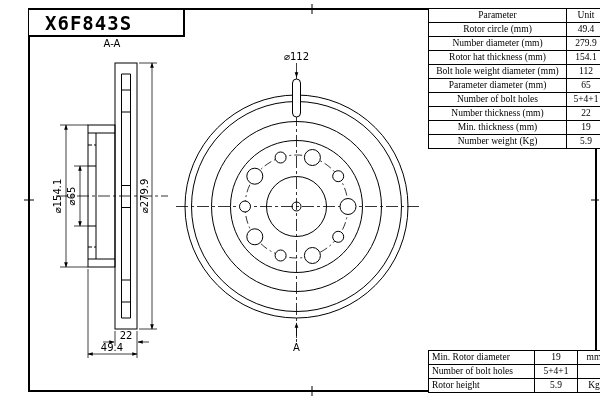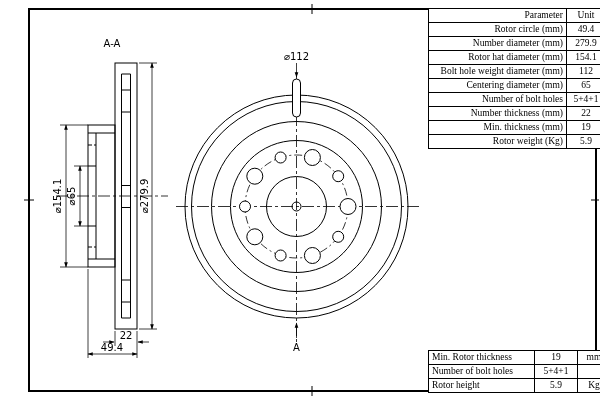--- a/index.html
+++ b/index.html
@@ -9,21 +9,21 @@
   .title-box{position:absolute;left:29px;top:10px;width:156px;height:27px;
              border-right:2px solid #000;border-bottom:2px solid #000;background:#fff;
              display:flex;align-items:center;padding-left:16px;box-sizing:border-box;}
   .part-number{font-family:"DejaVu Sans Mono",monospace;font-weight:bold;font-size:19px;
                letter-spacing:1px;color:#000;}
   table{position:absolute;border-collapse:collapse;background:#fff;
         font-family:"Liberation Serif",serif;font-size:9.5px;color:#000;table-layout:fixed;}
   td,th{border:1px solid #000;padding:0 3px;height:13px;line-height:13px;
         white-space:nowrap;overflow:hidden;font-weight:normal;}
   .param-table{left:428px;top:8px;width:169px;}
-  .param-table .c-label{width:131px;text-align:right;}
+  .param-table .c-label{width:131px;text-align:center;}
   .param-table .c-val{width:32px;text-align:center;}
   .param-table th{text-align:center;}
   .summary-table{left:428px;top:350px;width:169px;}
   .summary-table .c-label{width:99px;text-align:left;}
   .summary-table .c-val{width:36px;text-align:center;}
   .summary-table .c-unit{width:26px;text-align:center;}
   text{font-family:"DejaVu Sans",sans-serif;font-size:10px;fill:#000;stroke:none;}
 </style>
 </head>
 <body>
@@ -121,70 +121,73 @@
       <text transform="translate(61,196) rotate(-90)" text-anchor="middle">⌀154.1</text>
       <text transform="translate(75,196) rotate(-90)" font-size="9" text-anchor="middle">⌀65</text>
       <text transform="translate(148,196) rotate(-90)" text-anchor="middle">⌀279.9</text>
       <text x="126" y="339" text-anchor="middle">22</text>
       <text x="112" y="351" text-anchor="middle">49.4</text>
       <text x="296.5" y="60" text-anchor="middle">⌀112</text>
       <text x="296.5" y="351" text-anchor="middle">A</text>
     </g>
   </svg>
 
+  <div class="title-box">
+    <span class="part-number">X6F843S</span>
+  </div>
 
   <table class="param-table">
     <tbody>
         <tr>
       <th class="c-label">Parameter</th>
       <th class="c-val">Unit</th>
     </tr>
     <tr>
       <td class="c-label">Rotor circle (mm)</td>
       <td class="c-val">49.4</td>
     </tr>
     <tr>
       <td class="c-label">Number diameter (mm)</td>
       <td class="c-val">279.9</td>
     </tr>
     <tr>
-      <td class="c-label">Rotor hat diameter (mm)</td>
+      <td class="c-label">Rotor hat thickness (mm)</td>
       <td class="c-val">154.1</td>
     </tr>
     <tr>
       <td class="c-label">Bolt hole weight diameter (mm)</td>
       <td class="c-val">112</td>
     </tr>
     <tr>
-      <td class="c-label">Centering diameter (mm)</td>
+      <td class="c-label">Parameter diameter (mm)</td>
       <td class="c-val">65</td>
     </tr>
     <tr>
       <td class="c-label">Number of bolt holes</td>
       <td class="c-val">5+4+1</td>
     </tr>
     <tr>
       <td class="c-label">Number thickness (mm)</td>
       <td class="c-val">22</td>
     </tr>
     <tr>
       <td class="c-label">Min. thickness (mm)</td>
       <td class="c-val">19</td>
     </tr>
     <tr>
-      <td class="c-label">Rotor weight (Kg)</td>
+      <td class="c-label">Number weight (Kg)</td>
       <td class="c-val">5.9</td>
     </tr>
   </tbody>
     </table>
 
   <table class="summary-table">
     <tbody>
         <tr>
-      <td class="c-label">Min. Rotor thickness</td>
+      <td class="c-label">Min. Rotor diameter</td>
       <td class="c-val">19</td>
       <td class="c-unit">mm</td>
     </tr>
     <tr>
       <td class="c-label">Number of bolt holes</td>
       <td class="c-val">5+4+1</td>
       <td class="c-unit"></td>
     </tr>
     <tr>
       <td class="c-label">Rotor height</td>

